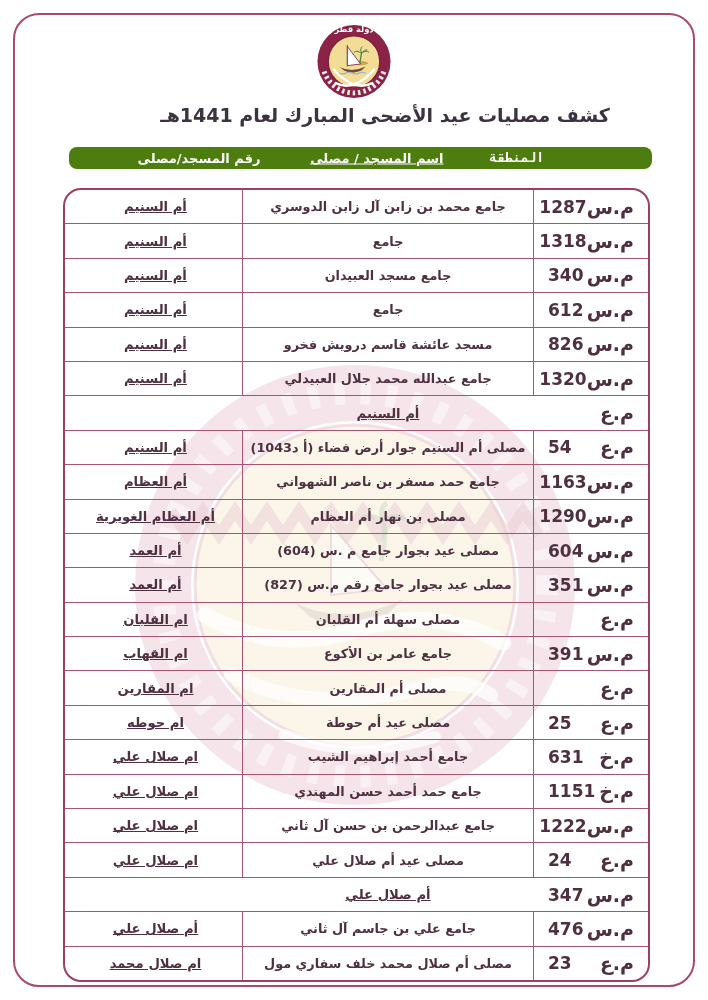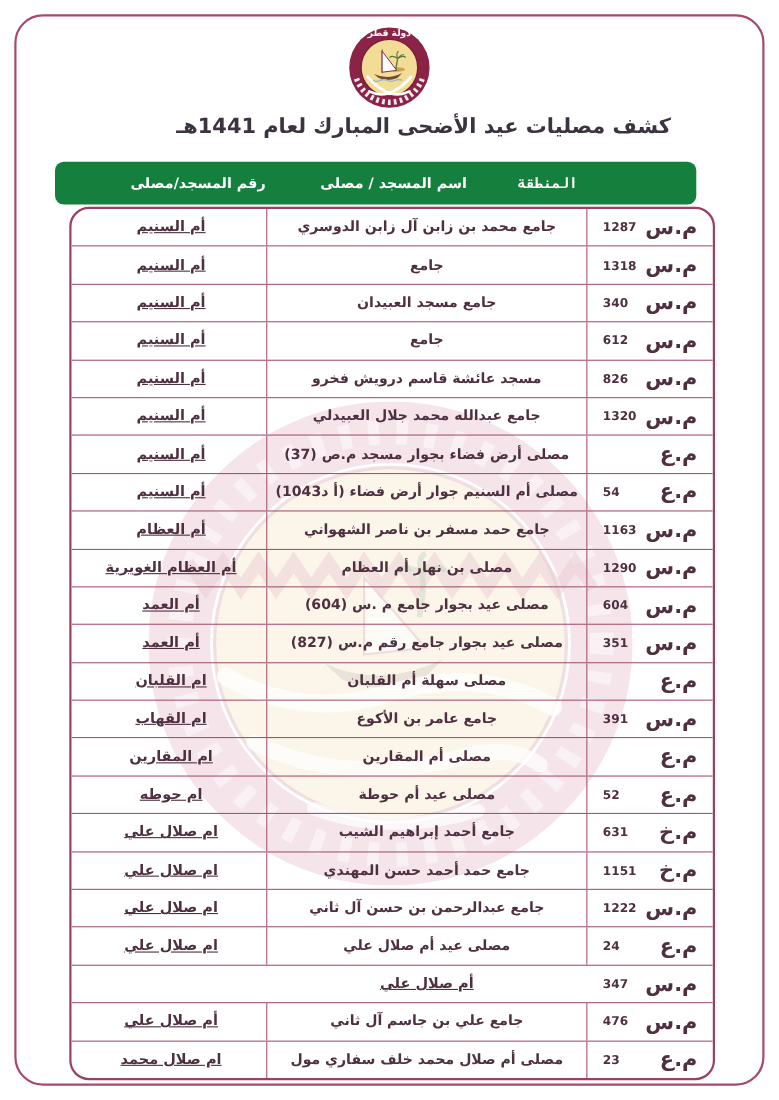--- a/index.html
+++ b/index.html
@@ -20,49 +20,49 @@
     position:absolute;top:15px;left:50%;transform:translateX(-50%);
     width:84px;height:88px;z-index:2;
   }
   .page-title{
     position:absolute;top:104px;left:0;width:100%;text-align:center;
     font-size:19px;font-weight:700;color:#3c3340;letter-spacing:0;z-index:2;
     direction:rtl;
     padding-left:31px;
   }
   .header-bar{
-    position:absolute;left:50px;top:147px;width:583px;height:39px;
-    background:#15803d;border-radius:8px;z-index:2;
+    position:absolute;left:69px;top:147px;width:583px;height:22px;
+    background:#4d7c0f;border-radius:8px;z-index:2;
   }
   .header-bar .col-label{
     position:absolute;top:50%;transform:translate(50%,-50%);
     color:#ffffff;font-size:13px;font-weight:700;white-space:nowrap;direction:rtl;
   }
   .col-label.num-col{right:77.7%;}
-  .col-label.name-col{right:47.2%;}
+  .col-label.name-col{right:47.2%;text-decoration:underline;}
   .col-label.region-col{right:23.2%;font-family:Liberation Mono, monospace;}
   .table{
     position:absolute;left:63px;top:188px;width:583px;height:790px;
     border:2px solid #9c3f61;border-radius:18px;overflow:hidden;
     display:flex;flex-direction:column;direction:rtl;z-index:1;
     background:transparent;
   }
   .row{
     flex:1;display:grid;grid-template-columns:114px 292px 173px;
     min-height:0;
   }
   .row + .row{border-top:1.6px solid #a85573;}
   .cell{
     display:flex;align-items:center;justify-content:center;
     font-size:13px;font-weight:700;color:#4e3040;
     overflow:hidden;white-space:nowrap;
   }
   .cell-num{justify-content:space-between;padding:0 14px;}
   .cell-num .code{font-size:19px;}
-  .cell-num .num{font-size:11px;direction:ltr;}
+  .cell-num .num{font-size:17px;direction:ltr;}
   .cell-name{
     border-left:1.6px solid #a85573;border-right:1.6px solid #a85573;
     padding:0 8px;font-size:12.8px;
   }
   .cell-region{font-size:13.2px;text-decoration:underline;}
 </style>
 </head>
 <body>
 
 <svg class="watermark" viewBox="0 0 440 440" aria-hidden="true">
@@ -158,21 +158,20 @@
     </div>
     <div class="cell cell-name">جامع عبدالله محمد جلال العبيدلي</div>
     <div class="cell cell-region">أم السنيم</div>
   </div>
 
   <div class="row">
     <div class="cell cell-num">
       <span class="code">م.ع</span>
       <span class="num"></span>
     </div>
-    <div class="cell cell-name">مصلى أرض فضاء بجوار مسجد  م.ص (37)</div>
     <div class="cell cell-region">أم السنيم</div>
   </div>
 
   <div class="row">
     <div class="cell cell-num">
       <span class="code">م.ع</span>
       <span class="num">54</span>
     </div>
     <div class="cell cell-name">مصلى أم السنيم  جوار أرض  فضاء (أ د1043)</div>
     <div class="cell cell-region">أم السنيم</div>
@@ -237,21 +236,21 @@
       <span class="code">م.ع</span>
       <span class="num"></span>
     </div>
     <div class="cell cell-name">مصلى أم المقارين</div>
     <div class="cell cell-region">ام المقارين</div>
   </div>
 
   <div class="row">
     <div class="cell cell-num">
       <span class="code">م.ع</span>
-      <span class="num">52</span>
+      <span class="num">25</span>
     </div>
     <div class="cell cell-name">مصلى عيد أم حوطة</div>
     <div class="cell cell-region">ام حوطه</div>
   </div>
 
   <div class="row">
     <div class="cell cell-num">
       <span class="code">م.خ</span>
       <span class="num">631</span>
     </div>

